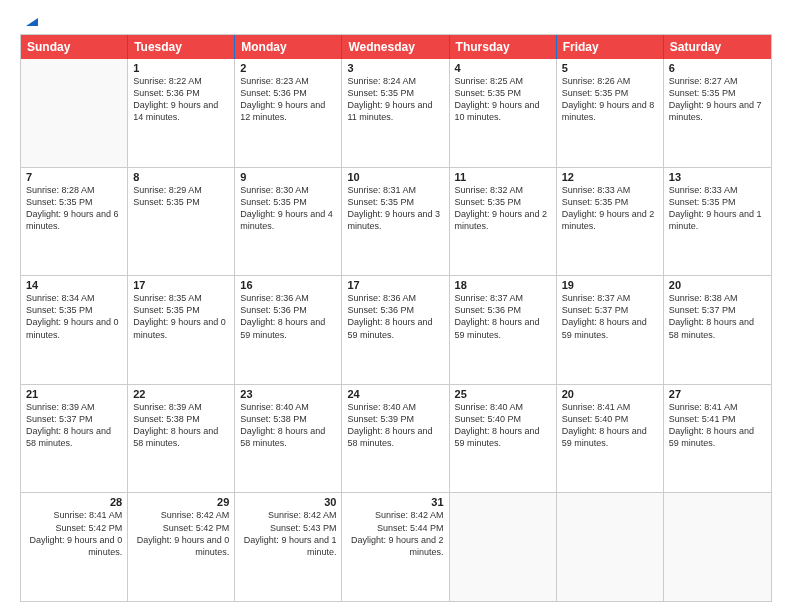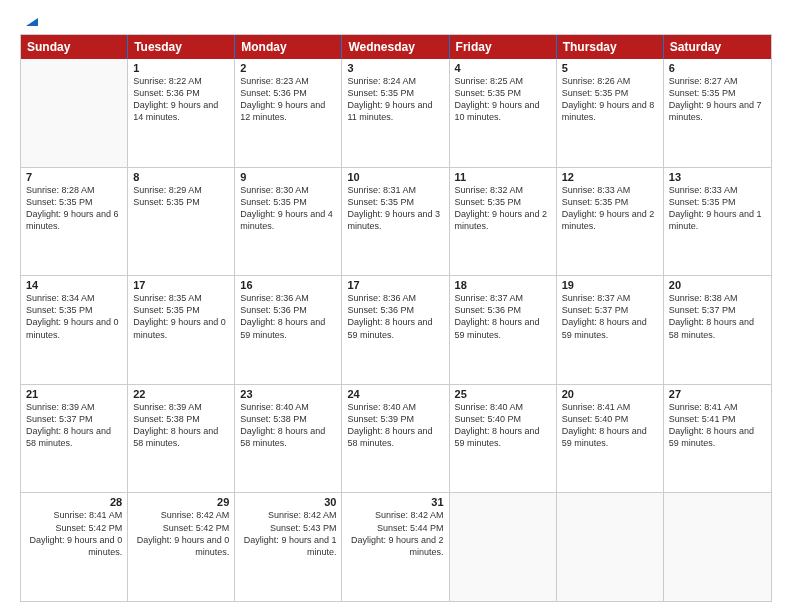--- a/index.html
+++ b/index.html
@@ -44,21 +44,21 @@
     }
     .calendar {
       flex: 1;
       display: flex;
       flex-direction: column;
       border: 1px solid #ccc;
     }
     .cal-header {
       display: grid;
       grid-template-columns: repeat(7, 1fr);
-      background: #b91c1c;
+      background: #ef4444;
     }
     .cal-header-cell {
       color: #fff;
       font-size: 12px;
       font-weight: bold;
       padding: 5px 6px;
       text-align: left;
       border-right: 1px solid #1a72cc;
     }
     .cal-header-cell:last-child { border-right: none; }
@@ -116,22 +116,22 @@
       <div class="location"></div>
     </div>
   </div>
 
   <div class="calendar">
     <div class="cal-header" id="cal-header">
         <div class="cal-header-cell">Sunday</div>
         <div class="cal-header-cell">Tuesday</div>
         <div class="cal-header-cell">Monday</div>
         <div class="cal-header-cell">Wednesday</div>
+        <div class="cal-header-cell">Thursday</div>
         <div class="cal-header-cell">Friday</div>
-        <div class="cal-header-cell">Thursday</div>
         <div class="cal-header-cell">Saturday</div>
       </div>
     <div class="cal-body" id="cal-body">
         <div class="cal-row">
           <div class="cal-cell empty"></div>
           <div class="cal-cell">
             <div class="day-num">1</div>
         <div class="cell-line">Sunrise: 8:22 AM</div>
         <div class="cell-line">Sunset: 5:36 PM</div>
         <div class="cell-line">Daylight: 9 hours and 14 minutes.</div>

